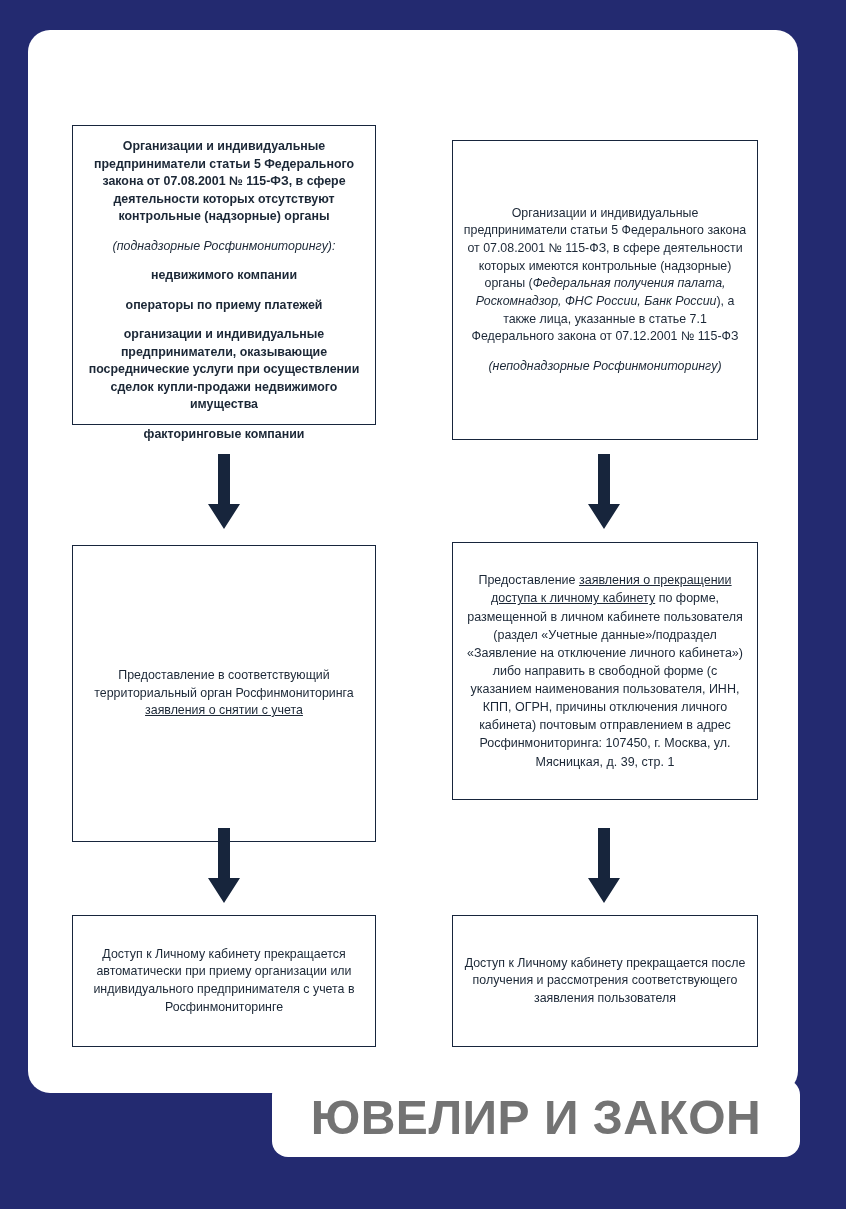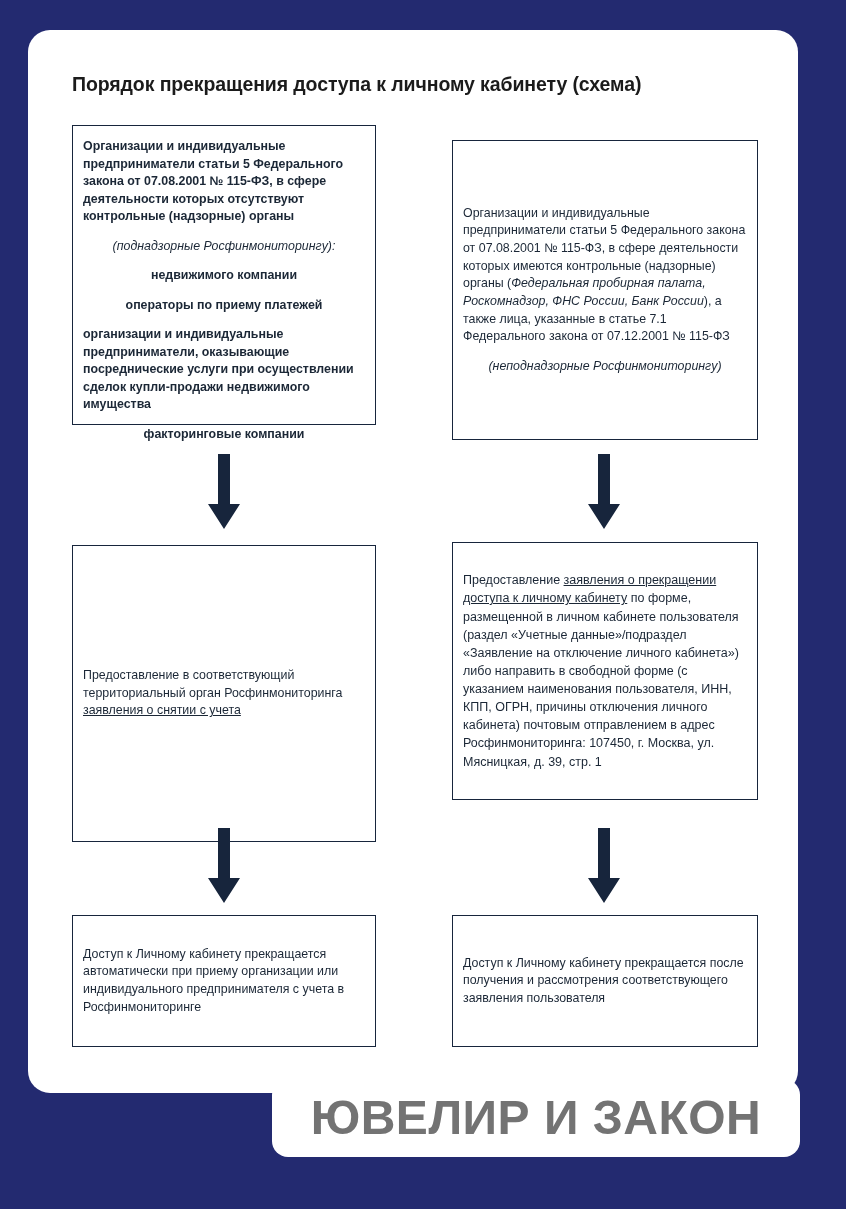--- a/index.html
+++ b/index.html
@@ -40,20 +40,21 @@
   }
 
   .box {
     position: absolute;
     box-sizing: border-box;
     border: 1.3px solid #17253c;
     background: #ffffff;
     color: #1b2736;
     font-size: 12.4px;
     line-height: 1.42;
+    text-align: center;
     display: flex;
     flex-direction: column;
     justify-content: center;
     align-items: center;
     padding: 8px 10px;
   }
   .box p { margin: 0; }
   .box p + p { margin-top: 0.95em; }
   .box .ital { font-style: italic; font-weight: normal; }
   .u { text-decoration: underline; }
@@ -100,33 +101,32 @@
     white-space: nowrap;
   }
 </style>
 </head>
 <body>
 
 <div id="root">
 
   <div class="card">
 
-    <div class="title">Порядок прекращения доступа к личному кабинету (схема)</div>
 
     <div class="box box-a">
       <p>Организации и индивидуальные предприниматели статьи 5 Федерального закона от 07.08.2001 № 115-ФЗ, в сфере деятельности которых отсутствуют контрольные (надзорные) органы</p>
       <p class="ital">(поднадзорные Росфинмониторингу):</p>
       <p>недвижимого компании</p>
       <p>операторы по приему платежей</p>
       <p>организации и индивидуальные предприниматели, оказывающие посреднические услуги при осуществлении сделок купли-продажи недвижимого имущества</p>
       <p>факторинговые компании</p>
     </div>
 
     <div class="box box-b">
-      <p><span>Организации и индивидуальные предприниматели статьи 5 Федерального закона от 07.08.2001 № 115-ФЗ, в сфере деятельности которых имеются контрольные (надзорные) органы (</span><span class="ital">Федеральная пробирная палата, Роскомнадзор, ФНС России, Банк России</span><span>), а также лица, указанные в статье 7.1 Федерального закона от 07.12.2001 № 115-ФЗ</span></p>
+      <p><span>Организации и индивидуальные предприниматели статьи 5 Федерального закона от 07.08.2001 № 115-ФЗ, в сфере деятельности которых имеются контрольные (надзорные) органы (</span><span class="ital">Федеральная получения палата, Роскомнадзор, ФНС России, Банк России</span><span>), а также лица, указанные в статье 7.1 Федерального закона от 07.12.2001 № 115-ФЗ</span></p>
       <p class="ital">(неподнадзорные Росфинмониторингу)</p>
     </div>
 
     <div class="arrow" style="left:179px; top:424px;">
       <svg viewBox="0 0 34 76" preserveAspectRatio="none">
           <polygon points="11,0 23,0 23,50 33,50 17,75 1,50 11,50" fill="#17253c"></polygon>
         </svg>
     </div>
     <div class="arrow" style="left:559px; top:424px;">
       <svg viewBox="0 0 34 76" preserveAspectRatio="none">

